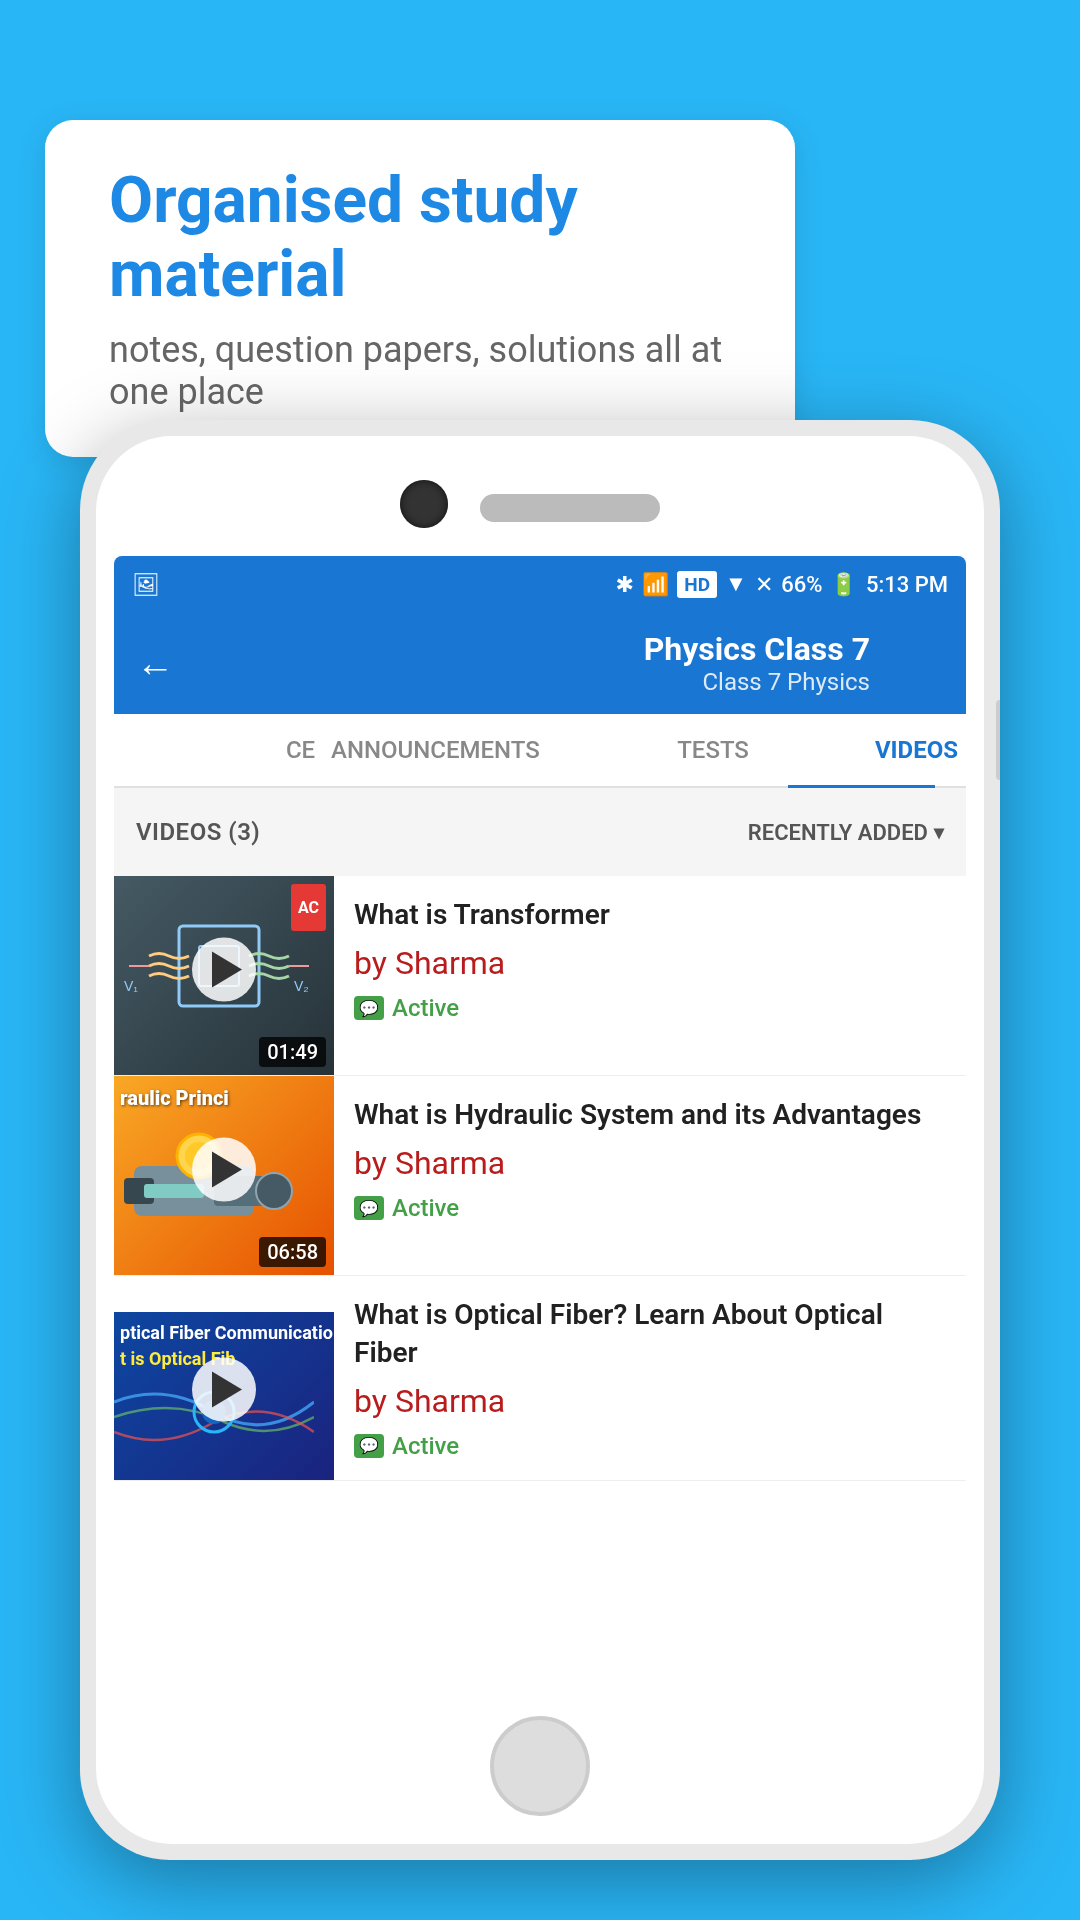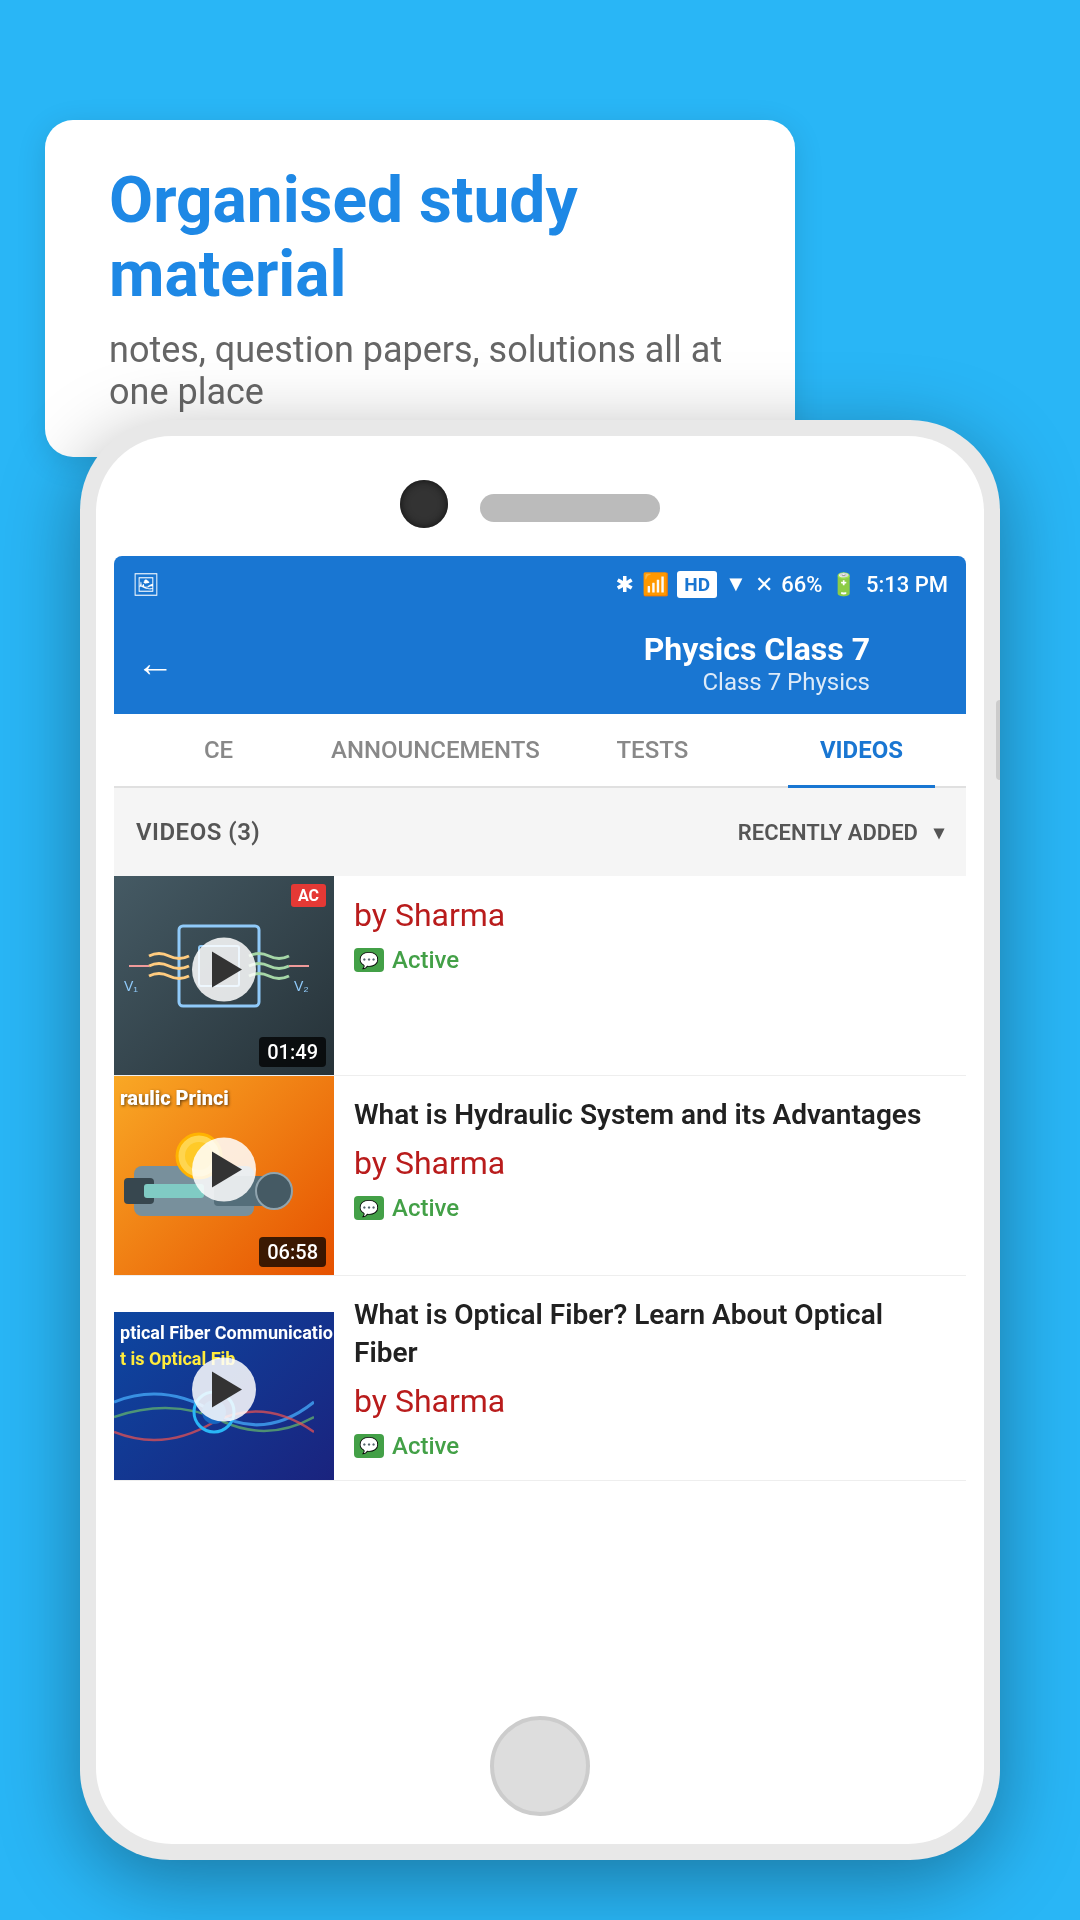--- a/index.html
+++ b/index.html
@@ -176,21 +176,21 @@
     }
 
     
     .tabs {
       background: white;
       display: flex;
       border-bottom: 2px solid #e0e0e0;
     }
     .tab {
       flex: 1;
-      text-align: center;
+      text-align: right;
       padding: 22px 8px;
       font-size: 24px;
       font-weight: 500;
       color: #888;
       cursor: pointer;
       position: relative;
     }
     .tab.active {
       color: #1976d2;
       font-weight: 700;
@@ -215,21 +215,21 @@
     }
     .videos-count {
       font-size: 24px;
       font-weight: 600;
       color: #555;
       letter-spacing: 0.5px;
     }
     .sort-control {
       display: flex;
       align-items: center;
-      gap: 16px;
+      gap: 6px;
       font-size: 22px;
       font-weight: 600;
       color: #555;
       cursor: pointer;
     }
     .chevron {
       color: #555;
       font-size: 20px;
     }
 
@@ -294,21 +294,21 @@
       font-weight: 500;
     }
     .thumb-icon {
       position: absolute;
       top: 8px;
       right: 8px;
       background: #e53935;
       color: white;
       font-size: 16px;
       font-weight: 700;
-      padding: 2px 7px;
+      padding: 14px 7px;
       border-radius: 3px;
     }
 
     .video-info {
       flex: 1;
       padding: 20px 20px;
       display: flex;
       flex-direction: column;
       justify-content: flex-start;
     }
@@ -469,20 +469,21 @@
 
               <text x="5" y="95" fill="#90caf9" font-size="14" font-family="Arial">V₁</text>
               <text x="175" y="95" fill="#90caf9" font-size="14" font-family="Arial">V₂</text>
             </svg>
             <div class="play-btn">
               <div class="play-triangle"></div>
             </div>
             <div class="video-duration">01:49</div>
           </div>
           <div class="video-info">
+            <div class="video-title">What is  Transformer</div>
             <div class="video-author">by Sharma</div>
             <div class="video-status">
               <div class="status-icon">💬</div>
               <span>Active</span>
             </div>
           </div>
         </div>
 
         <div class="video-item">
           <div class="video-thumb thumb-bg-2">

